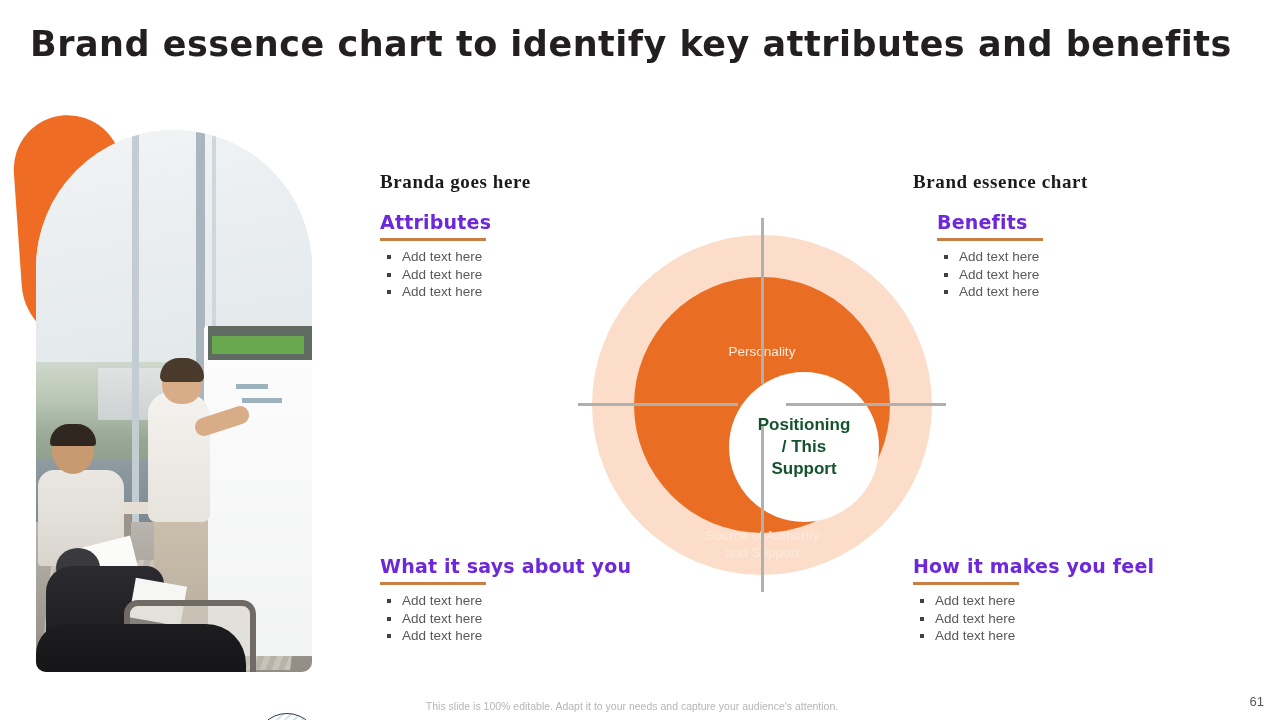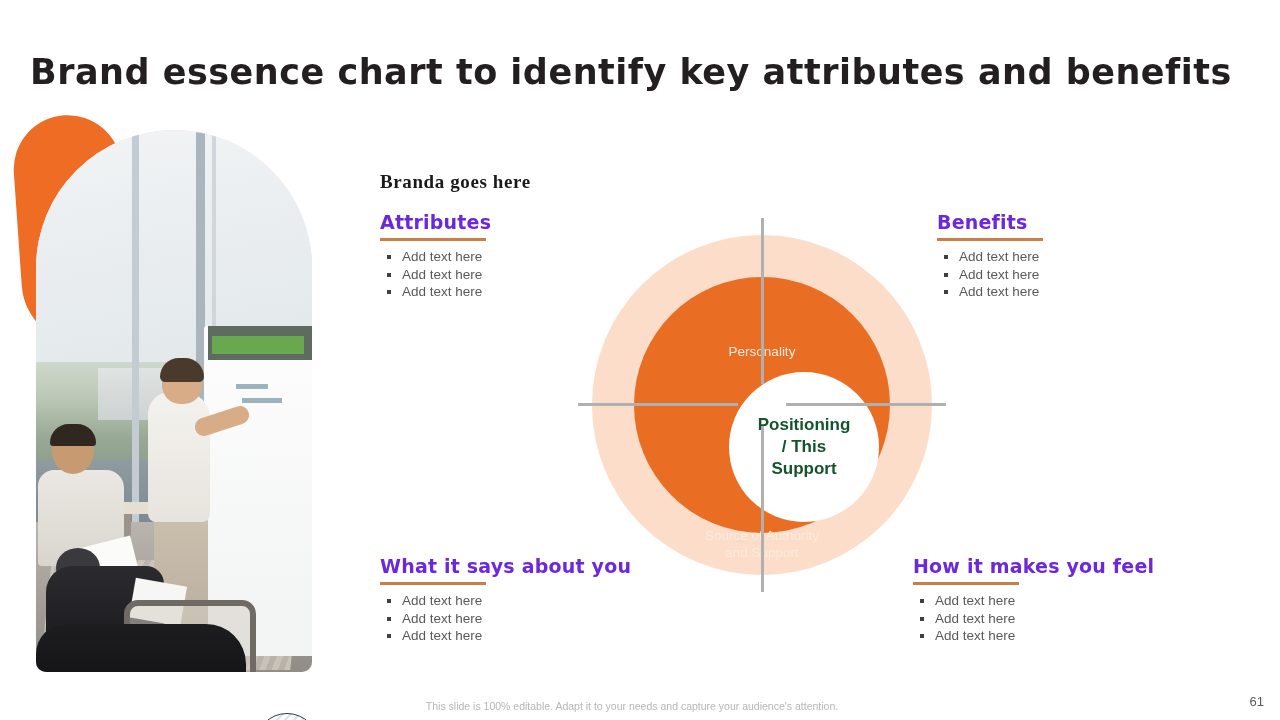--- a/index.html
+++ b/index.html
@@ -23,21 +23,20 @@
     position: absolute;
     left: 30px;
     top: 24px;
     width: 1180px;
     font-family: "DejaVu Sans", sans-serif;
     font-size: 35px;
     font-weight: 700;
     letter-spacing: 0.5px;
     color: #231f20;
     white-space: nowrap;
-    margin-top: 28px;
   }
 
   
   .photo-zone {
     position: absolute;
     left: 12px;
     top: 112px;
     width: 300px;
     height: 560px;
   }
@@ -435,20 +434,21 @@
       <div class="ph-seated-b-head"></div>
       <div class="ph-seated-b"></div>
       <div class="ph-paper-b"></div>
       <div class="ph-chair"></div>
       <div class="ph-dark-fg"></div>
     </div>
     <div class="hatch-circle"></div>
   </div>
 
   <div class="brand-label" style="left:380px; top:171px;">Branda goes here</div>
+  <div class="brand-label" style="left:913px; top:171px;">Brand essence chart</div>
 
   <div class="quad" style="left:380px; top:211px;">
     <div class="quad-title">Attributes</div>
     <div class="quad-rule"></div>
     <ul class="quad-list">
       <li>Add text here</li>
       <li>Add text here</li>
       <li>Add text here</li>
     </ul>
   </div>

